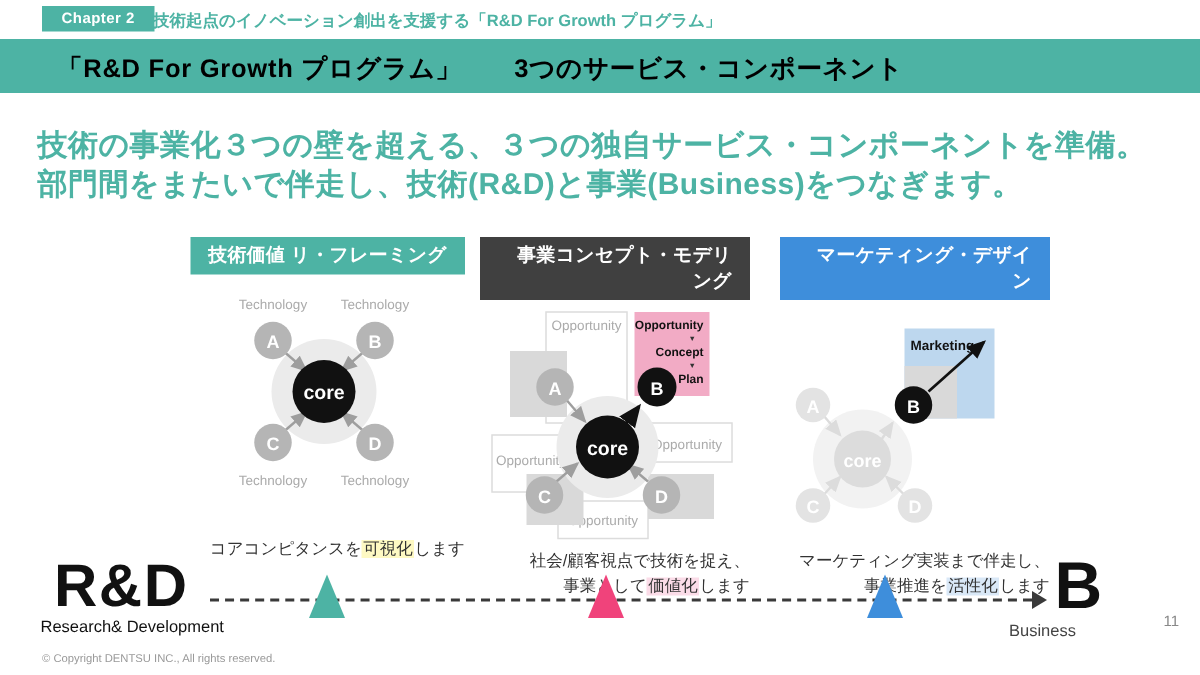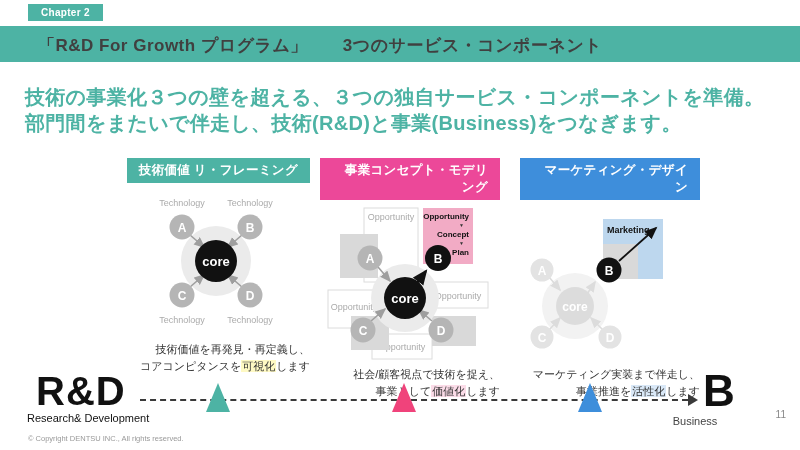--- a/index.html
+++ b/index.html
@@ -8,34 +8,34 @@
   .slide { position:relative; width:800px; height:450px; background:#fff; overflow:hidden; }
 
   
   .topbar { position:absolute; top:0; left:0; width:800px; height:26px; background:#fff; }
   .chapter-badge { position:absolute; left:28px; top:4px; background:#4DB3A4; color:#fff;
     font-size:10px; font-weight:bold; padding:3px 13px; letter-spacing:.3px; }
   .top-text { position:absolute; left:102px; top:6px; color:#4DB3A4; font-size:11px; font-weight:bold; }
 
   
   .titlebar { position:absolute; top:26px; left:0; width:800px; height:36px; background:#4DB3A4; }
-  .titlebar span { position:absolute; left:38px; top:8px; color:#404040; font-size:17px; font-weight:bold; letter-spacing:.5px; }
+  .titlebar span { position:absolute; left:38px; top:8px; color:#000000; font-size:17px; font-weight:bold; letter-spacing:.5px; }
 
   
   .lead { position:absolute; top:84px; left:25px; width:760px; color:#4DB3A4;
     font-size:20px; font-weight:bold; line-height:1.32; letter-spacing:.3px; }
 
   
   .col { position:absolute; top:158px; text-align:right; }
   .col1 { left:120px; width:190px; }
   .col2 { left:320px; width:180px; }
   .col3 { left:520px; width:180px; }
   .col-header { display:inline-block; color:#fff; font-size:12.5px; font-weight:bold;
     padding:4px 12px; letter-spacing:.3px; }
-  .bg-teal { background:#4DB3A4; } .bg-pink { background:#ec4899; } .bg-blue { background:#3E8EDB; }
+  .bg-teal { background:#4DB3A4; } .bg-pink { background:#404040; } .bg-blue { background:#3E8EDB; }
   .col svg { display:block; margin:6px auto 0 auto; }
   .desc { margin-top:2px; font-size:11px; color:#333; line-height:1.55; }
   .hl { padding:0 1px; }
   .hl-teal { background:#fef9c3; } .hl-pink { background:#FBDCE8; } .hl-blue { background:#D9E8F7; }
 
   
   .core-t { fill:#fff; font-size:13px; font-weight:bold; text-anchor:middle; font-family:"Liberation Sans",sans-serif; }
   .node-t { fill:#fff; font-size:12px; font-weight:bold; text-anchor:middle; font-family:"Liberation Sans",sans-serif; }
   .ring-t { fill:#ABABAB; font-size:9px; text-anchor:middle; font-family:"Liberation Sans",sans-serif; }
   .funnel-t { fill:#111; font-size:8px; font-weight:600; text-anchor:end; font-family:"Liberation Sans",sans-serif; }
@@ -62,20 +62,21 @@
   .copyright { position:absolute; left:28px; top:434px; font-size:7.5px; color:#999; }
   .page-num { position:absolute; right:14px; top:409px; font-size:10px; color:#888; }
 </style>
 </head>
 <body>
 
 <div class="slide">
 
   <div class="topbar">
     <span class="chapter-badge">Chapter 2</span>
+    <span class="top-text">技術起点のイノベーション創出を支援する「R&amp;D For Growth プログラム」</span>
   </div>
 
   <div class="titlebar">
     <span>「R&amp;D For Growth プログラム」　　3つのサービス・コンポーネント</span>
   </div>
 
   <div class="lead">
     <div>技術の事業化３つの壁を超える、３つの独自サービス・コンポーネントを準備。</div>
     <div>部門間をまたいで伴走し、技術(R&amp;D)と事業(Business)をつなぎます。</div>
   </div>
@@ -102,21 +103,21 @@
       <circle cx="62" cy="106" r="12.5" fill="#B5B5B5"></circle>
       <text x="62" y="111" class="node-t">C</text>
       <circle cx="130" cy="106" r="12.5" fill="#B5B5B5"></circle>
       <text x="130" y="111" class="node-t">D</text>
       <text x="62" y="17" class="ring-t">Technology</text>
       <text x="130" y="17" class="ring-t">Technology</text>
       <text x="62" y="134" class="ring-t">Technology</text>
       <text x="130" y="134" class="ring-t">Technology</text>
     </svg>
     <div class="desc">
-      <span>技術価値を再発見・再定義し、</span><br>
+      <br>
       <span>コアコンピタンスを</span><span class="hl hl-teal">可視化</span><span>します</span>
     </div>
   </div>
 
   <div class="col col2">
     <span class="col-header bg-pink">事業コンセプト・モデリング</span>
     <svg width="180" height="158" viewBox="0 0 180 158">
       <defs>
         <marker id="mg2" markerWidth="8" markerHeight="8" refX="6" refY="3" orient="auto">
             <path d="M0,0 L7,3 L0,6 Z" fill="#9E9E9E"></path>

